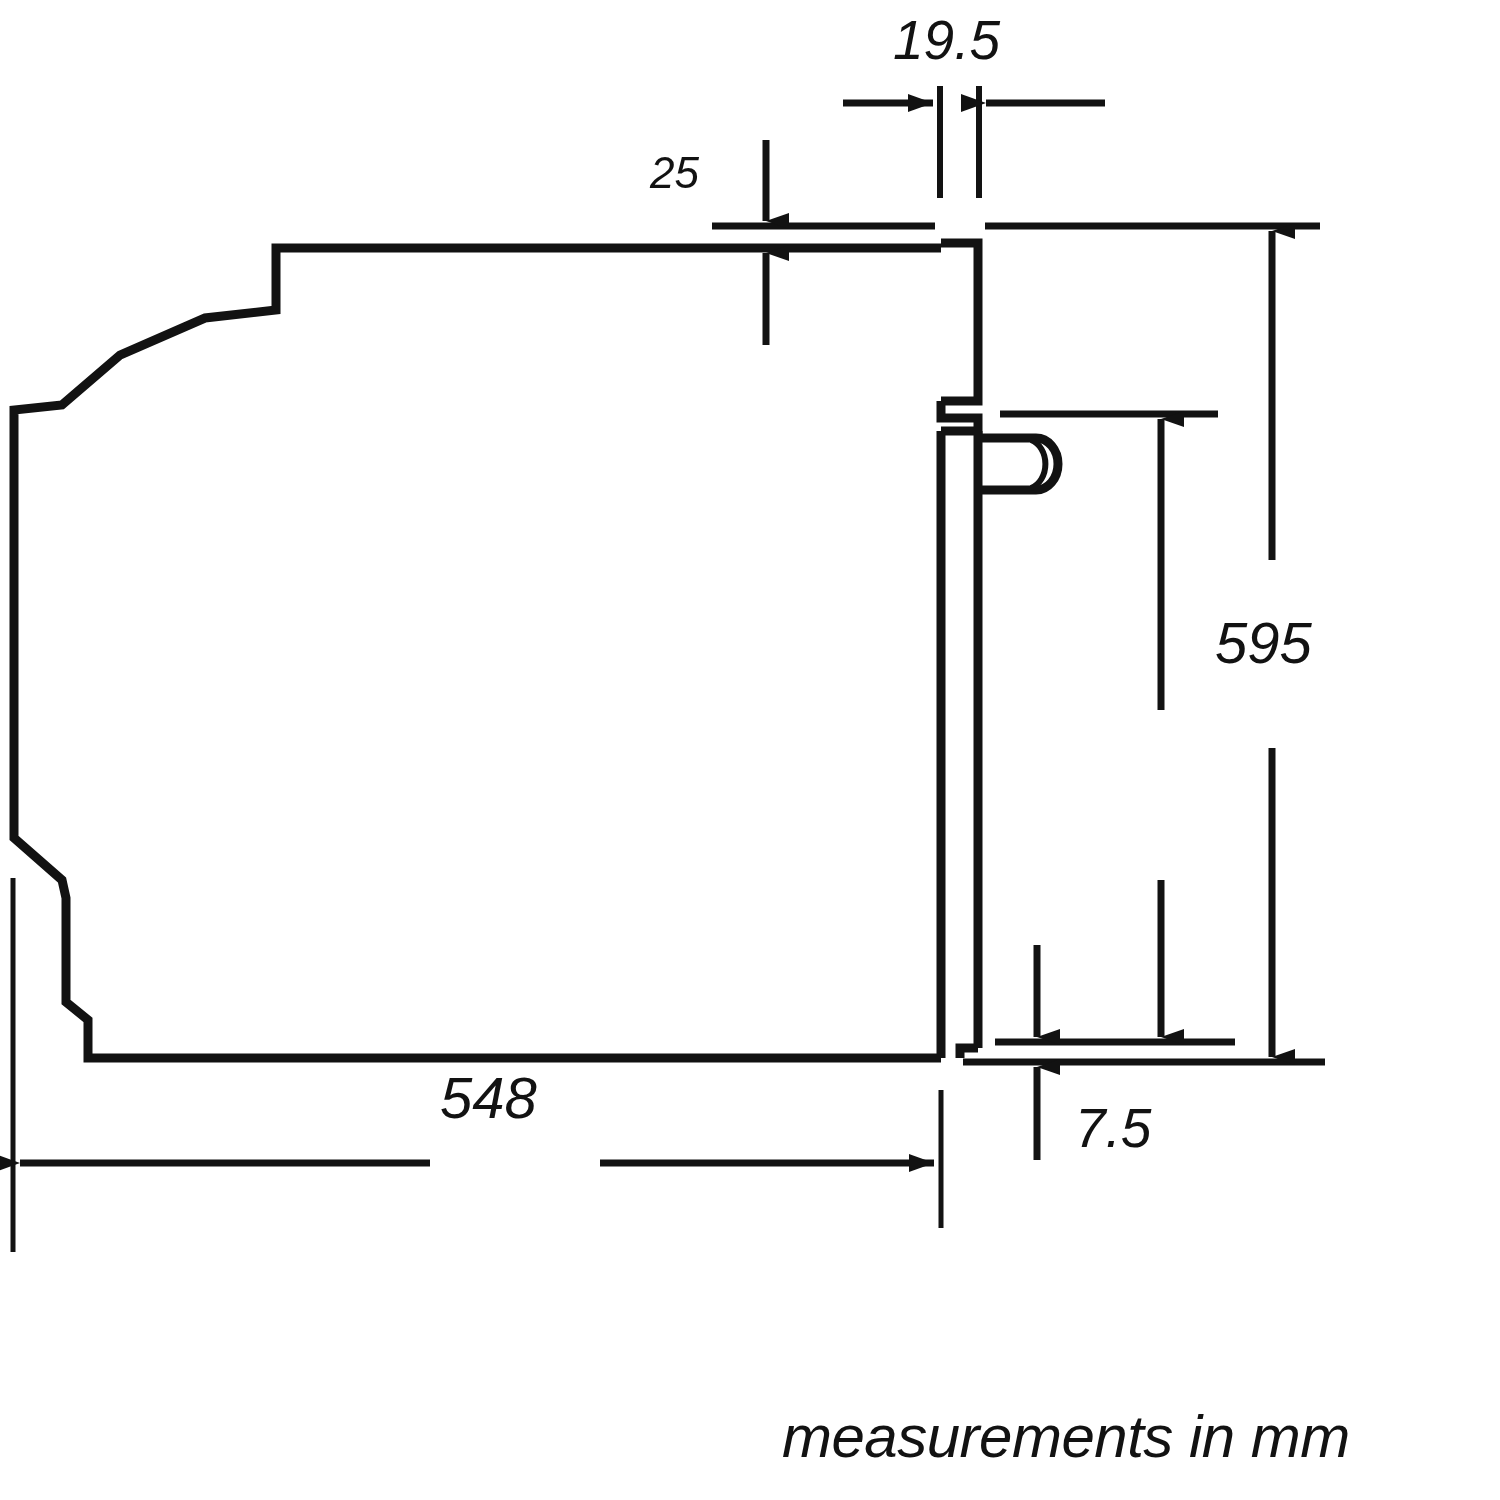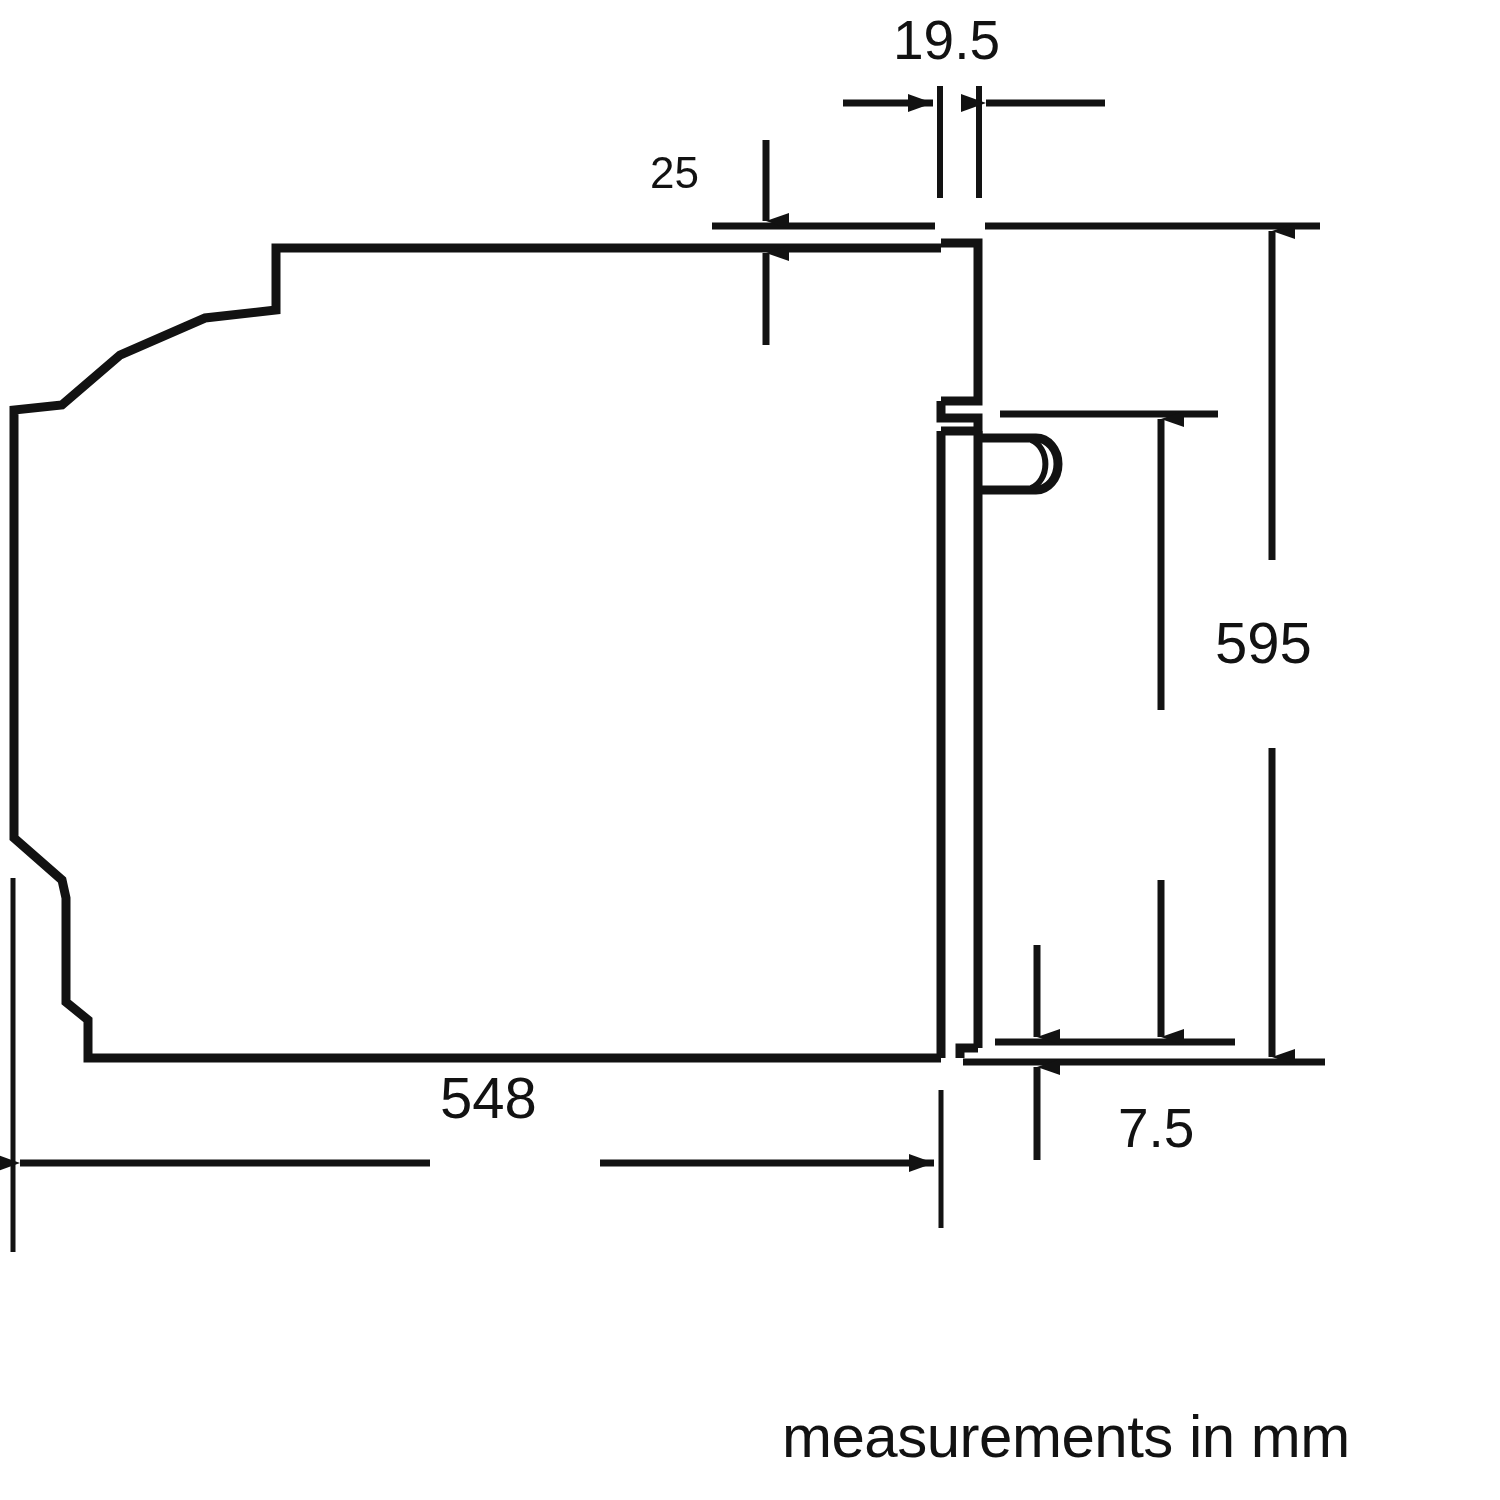--- a/index.html
+++ b/index.html
@@ -11,20 +11,21 @@
     width: 1500px;
     height: 1500px;
     overflow: hidden;
     font-family: "Liberation Sans", sans-serif;
   }
   #sheet {
     position: relative;
     width: 1452px;
     height: 1500px;
     background: #ffffff;
+    font-style: italic;
   }
   #drawing {
     position: absolute;
     left: 0;
     top: 0;
     width: 1500px;
     height: 1500px;
   }
   .dim-label {
     position: absolute;
@@ -33,21 +34,21 @@
     white-space: pre;
     line-height: 1.05;
   }
   #lbl-195 { left: 893px;  top: 12px;  font-size: 55px; }
   #lbl-25  { left: 650px;  top: 150px; font-size: 44px; }
   #lbl-595 { left: 1215px; top: 575px; font-size: 58px; margin-top: 38px; }
   #lbl-max {
     left: 1072px; top: 725px; font-size: 58px;
     text-align: center; width: 190px;
   }
-  #lbl-75  { left: 1075px; top: 1100px; font-size: 55px; margin-left: 43px; }
+  #lbl-75  { left: 1075px; top: 1100px; font-size: 55px; }
   #lbl-548 { left: 440px;  top: 1068px; font-size: 58px; }
   #lbl-units {
     left: 782px; top: 1405px; font-size: 60px;
     letter-spacing: -0.5px;
   }
 </style>
 </head>
 <body>
 
 <div id="sheet">

